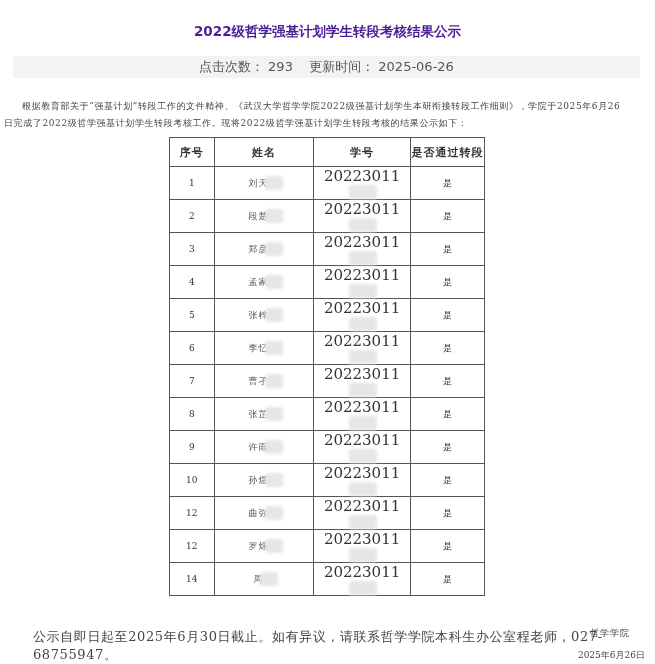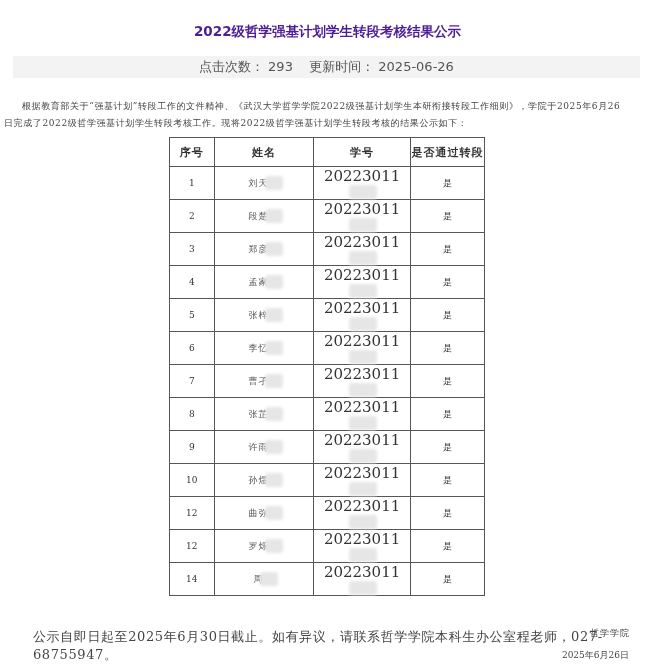--- a/index.html
+++ b/index.html
@@ -49,21 +49,21 @@
   .id-text { font-size: 15px; }
   .notice {
     position: absolute; left: 33px; top: 628px; font-size: 13px; color: #444;
     letter-spacing: 0.6px;
   }
   .sign-org {
     position: absolute; right: 25px; top: 627px; font-size: 9px; color: #444;
     letter-spacing: 1px;
   }
   .sign-date {
-    position: absolute; right: 26px; top: 649px; font-size: 9px; color: #444;
+    position: absolute; right: 10px; top: 649px; font-size: 9px; color: #444;
   }
 </style>
 </head>
 <body>
 
 <div class="title">2022级哲学强基计划学生转段考核结果公示</div>
 
 <div class="meta-bar">
   <span>点击次数：</span><span>293</span>
   &nbsp;

